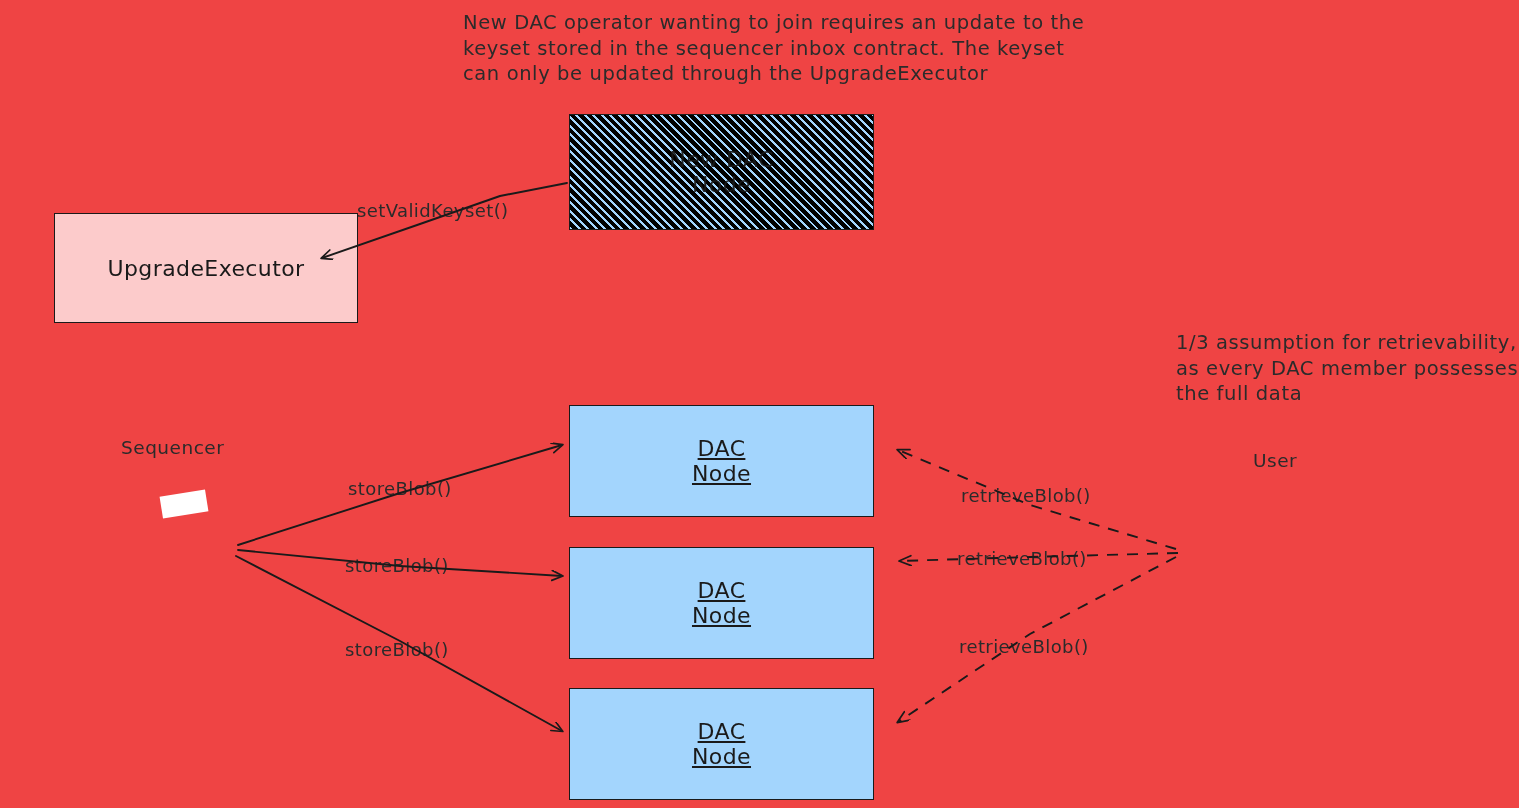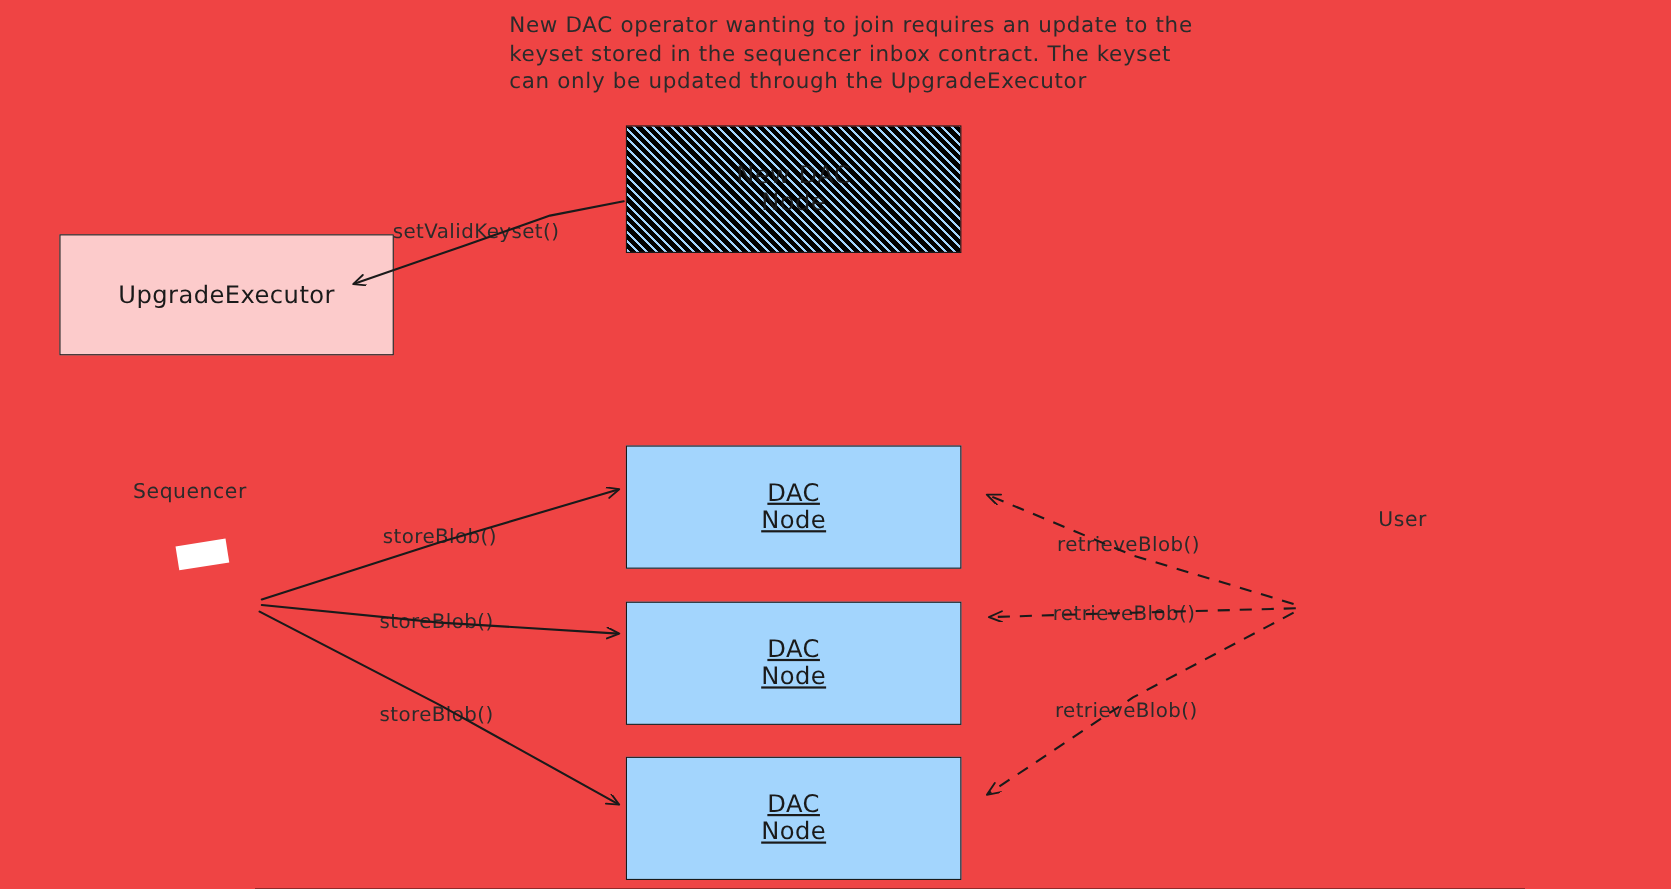--- a/index.html
+++ b/index.html
@@ -101,37 +101,40 @@
 
   <div class="box box-pink" style="left:10px; top:213px; width:304px; height:110px;margin-left:44px;">
     <span>UpgradeExecutor</span>
   </div>
 
   <div class="edge-label" style="left:357px; top:200px;">setValidKeyset()</div>
 
   <div class="actor-label" style="left:121px; top:437px;">Sequencer</div>
   <div class="seq-icon" style="left:161px; top:493px; width:46px; height:22px;"></div>
 
-  <div class="actor-label" style="left:1253px; top:450px;margin-top:12px;">User</div>
+  <div class="actor-label" style="left:1253px; top:450px;">User</div>
 
   <div class="box box-blue" style="left:569px; top:405px; width:305px; height:112px;">
     <span>DAC</span>
     <span>Node</span>
   </div>
 
   <div class="box box-blue" style="left:569px; top:547px; width:305px; height:112px;">
     <span>DAC</span>
     <span>Node</span>
   </div>
 
   <div class="box box-blue" style="left:569px; top:688px; width:305px; height:112px;">
     <span>DAC</span>
     <span>Node</span>
   </div>
 
+  <div class="note" style="left:1176px; top:330px;">1/3 assumption for retrievability,
+as every DAC member possesses
+the full data</div>
 
 
   <div class="edge-label" style="left:348px; top:478px;">storeBlob()</div>
   <div class="edge-label" style="left:345px; top:555px;">storeBlob()</div>
   <div class="edge-label" style="left:345px; top:639px;">storeBlob()</div>
 
   <div class="edge-label" style="left:961px; top:485px;">retrieveBlob()</div>
   <div class="edge-label" style="left:957px; top:548px;">retrieveBlob()</div>
   <div class="edge-label" style="left:959px; top:636px;">retrieveBlob()</div>
 

